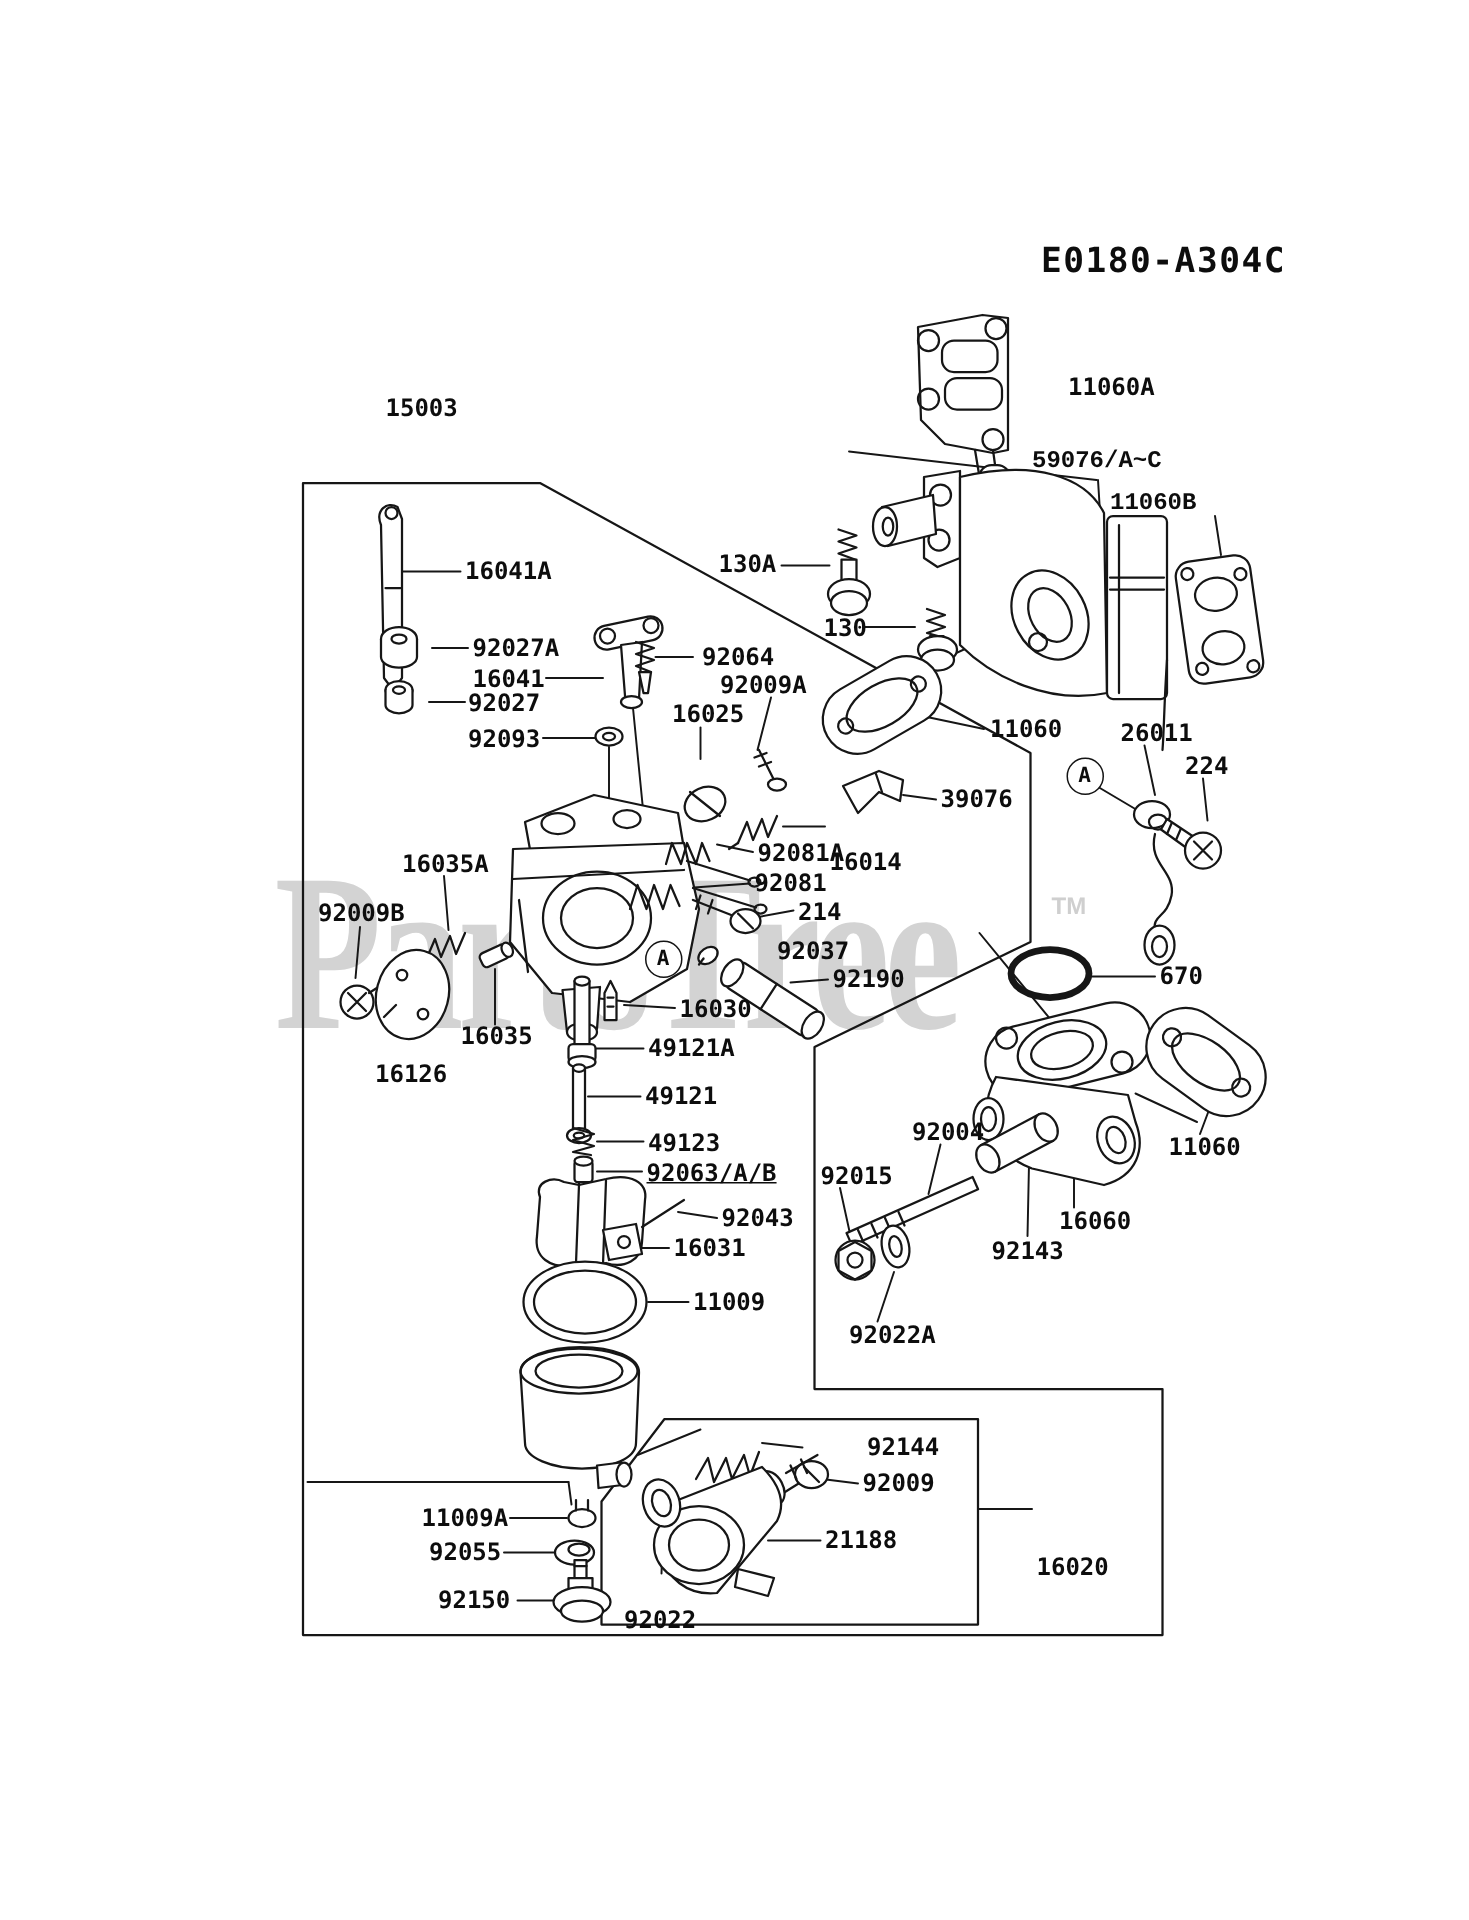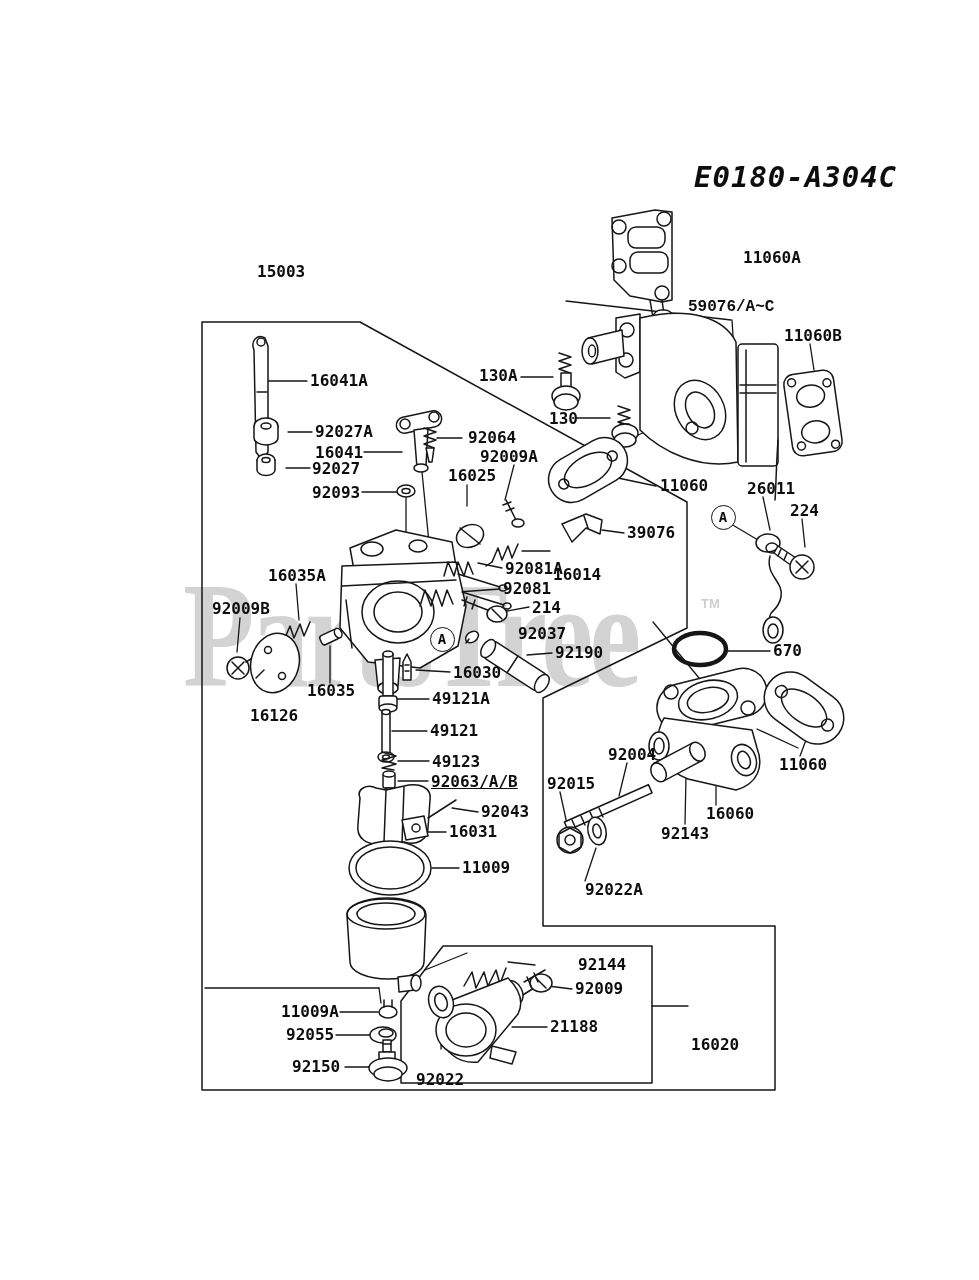--- a/index.html
+++ b/index.html
@@ -3,30 +3,30 @@
 <meta charset="utf-8">
 <style>
   html,body{margin:0;padding:0;background:#fff;}
   #page{position:relative;width:979px;height:1280px;background:#ffffff;overflow:hidden;
         font-family:"DejaVu Sans Mono","Liberation Mono",monospace;}
   #watermark{position:absolute;left:183px;top:560px;z-index:1;color:#d3d3d3;
              font-family:"Liberation Serif","DejaVu Serif",serif;font-weight:bold;
              font-size:150px;line-height:1;letter-spacing:-5px;white-space:nowrap;
              transform:scaleX(0.78);transform-origin:left top;user-select:none;}
   #watermark-tm{position:absolute;left:701px;top:596px;z-index:1;color:#cfcfcf;
-             font-family:"Liberation Sans",sans-serif;font-weight:bold;font-size:13px;}
+             font-family:"Liberation Sans",sans-serif;font-weight:bold;font-size:16px;}
   svg#art{position:absolute;left:0;top:0;z-index:2;}
   svg#art *{stroke:#161616;stroke-width:1.5;fill:none;stroke-linecap:round;stroke-linejoin:round;}
   svg#art .w{fill:#ffffff;}
   svg#art .thick{stroke-width:4.5;}
   svg#art .ld{stroke-width:1.3;}
   #labels{position:absolute;left:0;top:0;z-index:3;width:100%;height:100%;pointer-events:none;}
   .plabel{position:absolute;font-size:16px;font-weight:bold;color:#0d0d0d;line-height:1.1;
           white-space:nowrap;letter-spacing:0px;}
-  .plabel.big{font-size:29px;letter-spacing:1px;font-style:italic;}
+  .plabel.big{font-size:23px;letter-spacing:1px;}
   .refmark{position:absolute;width:23px;height:23px;border:1.7px solid #141414;border-radius:50%;
            background:#fff;color:#0d0d0d;font-size:14px;font-weight:bold;display:flex;
            align-items:center;justify-content:center;z-index:3;}
 </style>
 </head>
 <body>
 
 <div id="page">
 
   <div id="watermark">PartsTree</div>
@@ -437,23 +437,23 @@
       <rect class="w" x="383" y="1040" width="8" height="12"></rect>
       <line x1="383" y1="1044" x2="391" y2="1044"></line>
       <rect class="w" x="379" y="1052" width="16" height="9"></rect>
       <ellipse class="w" cx="388" cy="1068" rx="19" ry="10"></ellipse>
       <ellipse class="w" cx="388" cy="1074" rx="14" ry="7"></ellipse>
     </g>
   </svg>
 
   <div id="labels">
     <div class="plabel big" style="left:694px;top:162px;">E0180-A304C</div>
-  <div class="plabel" style="left: 712px; top: 249px; margin-left: 31px;">11060A</div>
+  <div class="plabel" style="left: 712px; top: 249px;">11060A</div>
       <div class="plabel" style="left: 688px; top: 299px; font-family: Liberation Mono, monospace;">59076/A~C</div>
-      <div class="plabel" style="left: 784px; top: 327px;">11060B</div>
+      <div class="plabel" style="left: 740px; top: 327px; font-family: Liberation Mono, monospace;">11060B</div>
       <div class="plabel" style="left: 257px; top: 263px;">15003</div>
       <div class="plabel" style="left: 310px; top: 372px;">16041A</div>
       <div class="plabel" style="left: 479px; top: 367px;">130A</div>
       <div class="plabel" style="left: 549px; top: 410px;">130</div>
       <div class="plabel" style="left: 315px; top: 423px;">92027A</div>
       <div class="plabel" style="left: 315px; top: 444px;">16041</div>
       <div class="plabel" style="left: 468px; top: 429px;">92064</div>
       <div class="plabel" style="left: 480px; top: 448px;">92009A</div>
       <div class="plabel" style="left: 312px; top: 460px;">92027</div>
       <div class="plabel" style="left: 448px; top: 467px;">16025</div>
@@ -479,21 +479,21 @@
       <div class="plabel" style="left: 432px; top: 753px;">49123</div>
       <div class="plabel" style="left: 431px; top: 773px; text-decoration: underline;">92063/A/B</div>
       <div class="plabel" style="left: 481px; top: 803px;">92043</div>
       <div class="plabel" style="left: 449px; top: 823px;">16031</div>
       <div class="plabel" style="left: 462px; top: 859px; text-align: center;">11009</div>
       <div class="plabel" style="left: 608px; top: 746px;">92004</div>
       <div class="plabel" style="left: 547px; top: 775px;">92015</div>
       <div class="plabel" style="left: 706px; top: 805px;">16060</div>
       <div class="plabel" style="left: 661px; top: 825px;">92143</div>
       <div class="plabel" style="left: 779px; top: 756px;">11060</div>
-      <div class="plabel" style="left: 566px; top: 881px; margin-left: 19px;">92022A</div>
+      <div class="plabel" style="left: 566px; top: 881px;">92022A</div>
       <div class="plabel" style="left: 538px; top: 956px; margin-left: 40px;">92144</div>
       <div class="plabel" style="left: 575px; top: 980px;">92009</div>
       <div class="plabel" style="left: 691px; top: 996px; margin-top: 40px;">16020</div>
       <div class="plabel" style="left: 550px; top: 1018px;">21188</div>
       <div class="plabel" style="left: 281px; top: 1003px;">11009A</div>
       <div class="plabel" style="left: 286px; top: 1026px;">92055</div>
       <div class="plabel" style="left: 416px; top: 1051px; margin-top: 20px;">92022</div>
       <div class="plabel" style="left: 292px; top: 1058px;">92150</div>
     </div>
 

